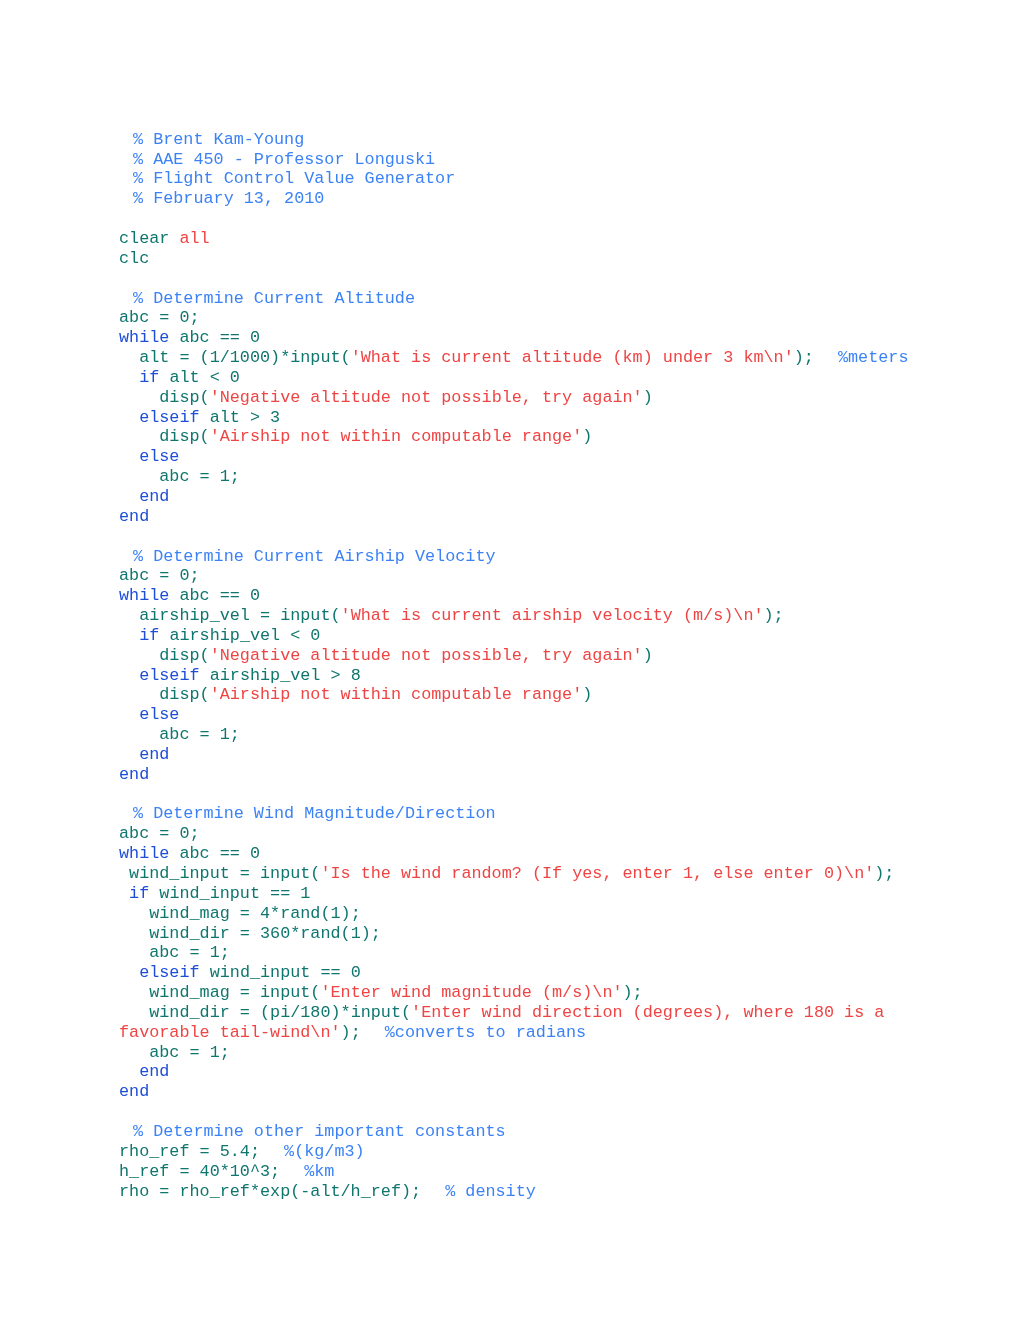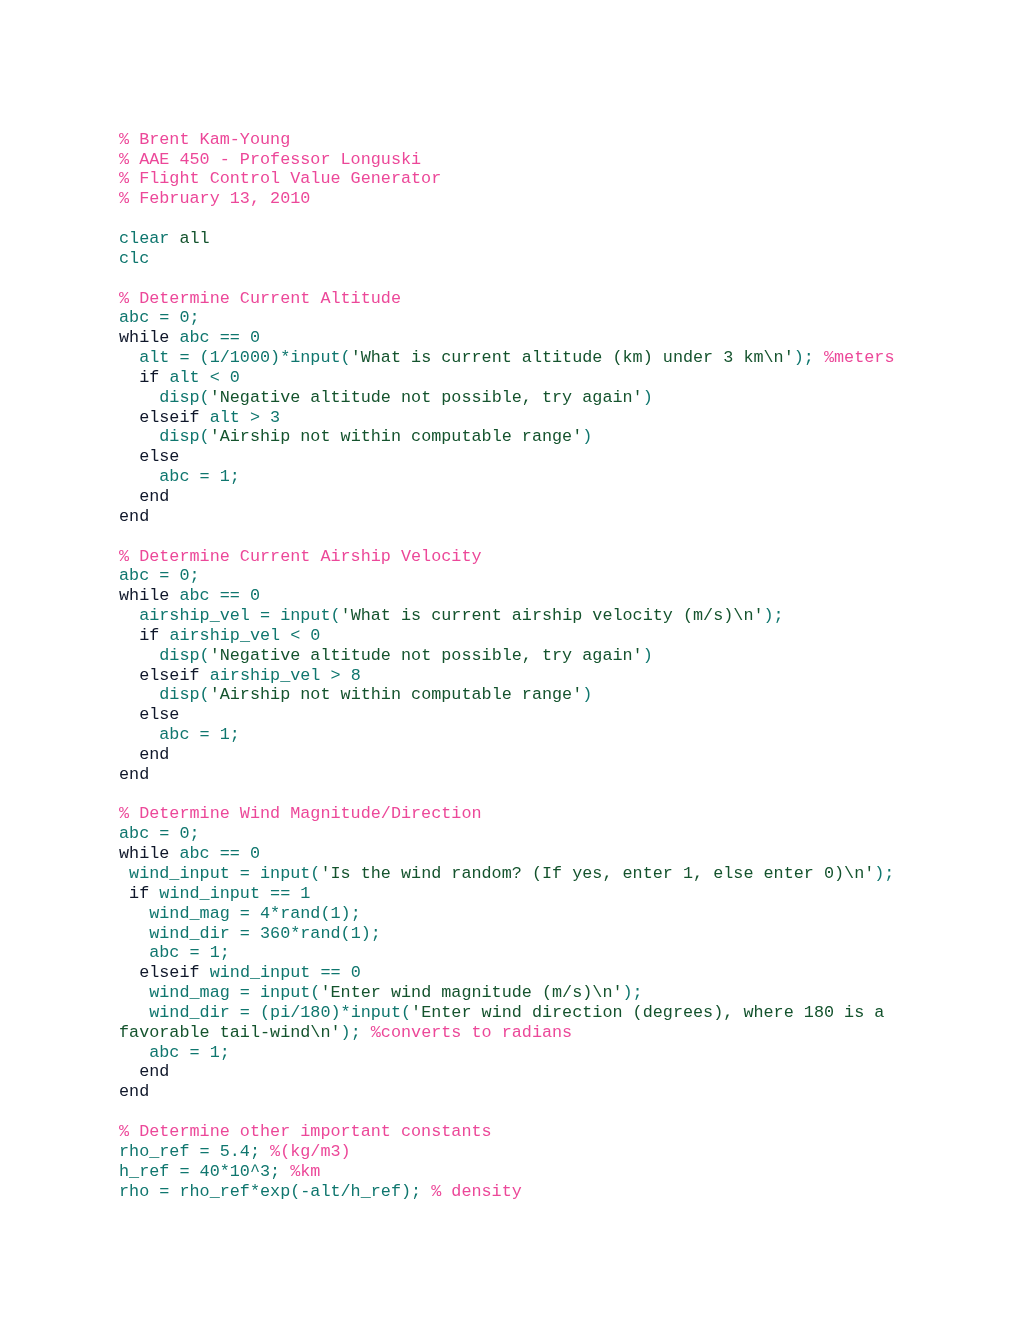--- a/index.html
+++ b/index.html
@@ -35,23 +35,23 @@
     -webkit-font-smoothing: none;
   }
   .ln {
     display: block;
     min-height: 19.85px;
     white-space: pre-wrap;
   }
   .ln.blank {
     white-space: pre;
   }
-  .cmt  { color: #ec4899; }
-  .str  { color: #14532d; }
-  .kw   { color: #0f172a; }
+  .cmt  { color: #3b82f6; margin-left: 14px; }
+  .str  { color: #ef4444; }
+  .kw   { color: #1d4ed8; }
   .code { color: #0f766e; }
 </style>
 </head>
 <body>
 
 <div id="page">
   <pre id="code-listing"><span class="ln"><span class="cmt">% Brent Kam-Young</span></span><span class="ln"><span class="cmt">% AAE 450 - Professor Longuski</span></span><span class="ln"><span class="cmt">% Flight Control Value Generator</span></span><span class="ln"><span class="cmt">% February 13, 2010</span></span><span class="ln blank">&nbsp;</span><span class="ln"><span class="code">clear </span><span class="str">all</span></span><span class="ln"><span class="code">clc</span></span><span class="ln blank">&nbsp;</span><span class="ln"><span class="cmt">% Determine Current Altitude</span></span><span class="ln"><span class="code">abc = 0;</span></span><span class="ln"><span class="kw">while</span><span class="code"> abc == 0</span></span><span class="ln"><span class="code">  alt = (1/1000)*input(</span><span class="str">'What is current altitude (km) under 3 km\n'</span><span class="code">); </span><span class="cmt">%meters</span></span><span class="ln"><span class="code">  </span><span class="kw">if</span><span class="code"> alt &lt; 0</span></span><span class="ln"><span class="code">    disp(</span><span class="str">'Negative altitude not possible, try again'</span><span class="code">)</span></span><span class="ln"><span class="code">  </span><span class="kw">elseif</span><span class="code"> alt &gt; 3</span></span><span class="ln"><span class="code">    disp(</span><span class="str">'Airship not within computable range'</span><span class="code">)</span></span><span class="ln"><span class="code">  </span><span class="kw">else</span></span><span class="ln"><span class="code">    abc = 1;</span></span><span class="ln"><span class="code">  </span><span class="kw">end</span></span><span class="ln"><span class="kw">end</span></span><span class="ln blank">&nbsp;</span><span class="ln"><span class="cmt">% Determine Current Airship Velocity</span></span><span class="ln"><span class="code">abc = 0;</span></span><span class="ln"><span class="kw">while</span><span class="code"> abc == 0</span></span><span class="ln"><span class="code">  airship_vel = input(</span><span class="str">'What is current airship velocity (m/s)\n'</span><span class="code">);</span></span><span class="ln"><span class="code">  </span><span class="kw">if</span><span class="code"> airship_vel &lt; 0</span></span><span class="ln"><span class="code">    disp(</span><span class="str">'Negative altitude not possible, try again'</span><span class="code">)</span></span><span class="ln"><span class="code">  </span><span class="kw">elseif</span><span class="code"> airship_vel &gt; 8</span></span><span class="ln"><span class="code">    disp(</span><span class="str">'Airship not within computable range'</span><span class="code">)</span></span><span class="ln"><span class="code">  </span><span class="kw">else</span></span><span class="ln"><span class="code">    abc = 1;</span></span><span class="ln"><span class="code">  </span><span class="kw">end</span></span><span class="ln"><span class="kw">end</span></span><span class="ln blank">&nbsp;</span><span class="ln"><span class="cmt">% Determine Wind Magnitude/Direction</span></span><span class="ln"><span class="code">abc = 0;</span></span><span class="ln"><span class="kw">while</span><span class="code"> abc == 0</span></span><span class="ln"><span class="code"> wind_input = input(</span><span class="str">'Is the wind random? (If yes, enter 1, else enter 0)\n'</span><span class="code">);</span></span><span class="ln"><span class="code"> </span><span class="kw">if</span><span class="code"> wind_input == 1</span></span><span class="ln"><span class="code">   wind_mag = 4*rand(1);</span></span><span class="ln"><span class="code">   wind_dir = 360*rand(1);</span></span><span class="ln"><span class="code">   abc = 1;</span></span><span class="ln"><span class="code">  </span><span class="kw">elseif</span><span class="code"> wind_input == 0</span></span><span class="ln"><span class="code">   wind_mag = input(</span><span class="str">'Enter wind magnitude (m/s)\n'</span><span class="code">);</span></span><span class="ln"><span class="code">   wind_dir = (pi/180)*input(</span><span class="str">'Enter wind direction (degrees), where 180 is a favorable tail-wind\n'</span><span class="code">); </span><span class="cmt">%converts to radians</span></span><span class="ln"><span class="code">   abc = 1;</span></span><span class="ln"><span class="code">  </span><span class="kw">end</span></span><span class="ln"><span class="kw">end</span></span><span class="ln blank">&nbsp;</span><span class="ln"><span class="cmt">% Determine other important constants</span></span><span class="ln"><span class="code">rho_ref = 5.4; </span><span class="cmt">%(kg/m3)</span></span><span class="ln"><span class="code">h_ref = 40*10^3; </span><span class="cmt">%km</span></span><span class="ln"><span class="code">rho = rho_ref*exp(-alt/h_ref); </span><span class="cmt">% density</span></span></pre>
 </div>
 
 </body></html>

